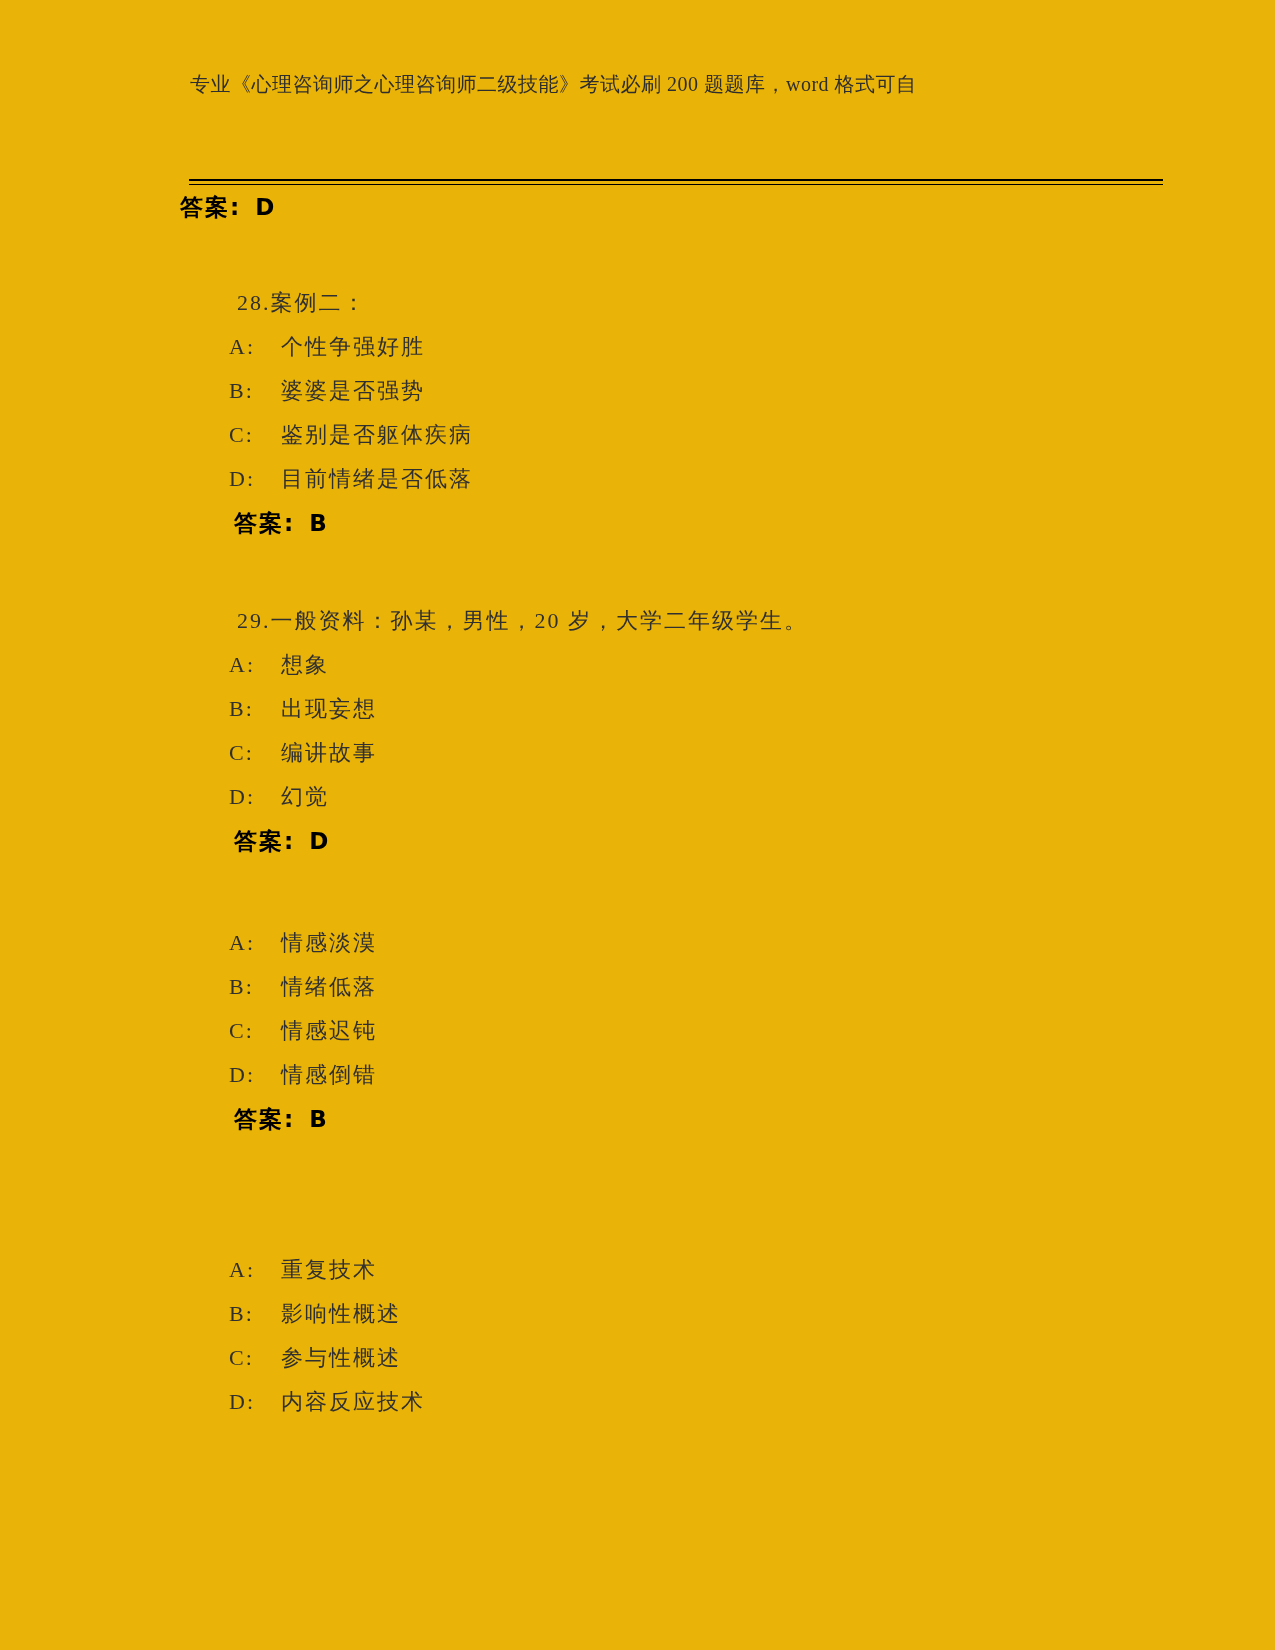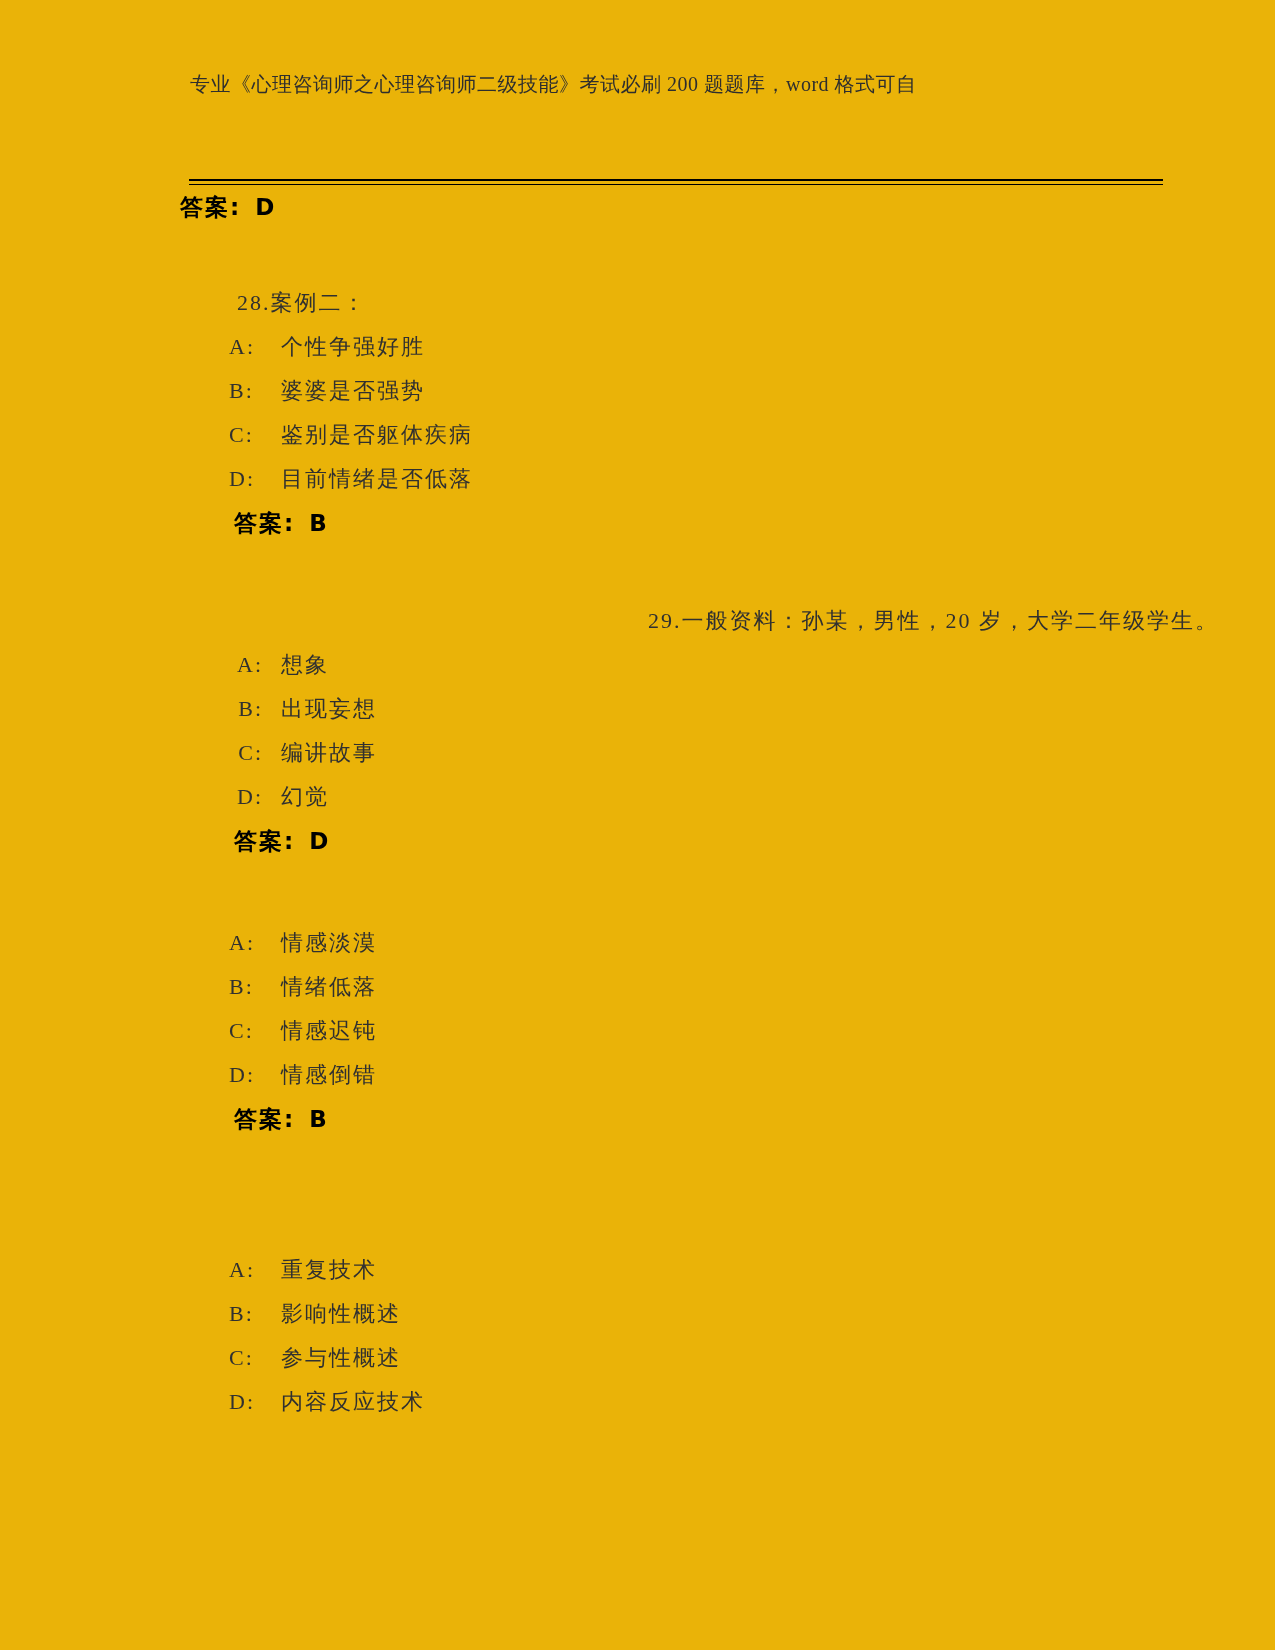--- a/index.html
+++ b/index.html
@@ -28,21 +28,21 @@
     display:flex; align-items:baseline; gap:14px;
     padding-left:5px;
     font-family:"DejaVu Sans","Liberation Sans",sans-serif;
     font-weight:700; font-size:23px; line-height:26px;
     color:#000000; letter-spacing:2px;
   }
   .intro-answer { position:absolute; top:194px; left:0; }
 
   .question { position:absolute; left:12px; width:990px;margin-left:42px; }
   .q28 { top:290px; }
-  .q29 { top:608px;text-align:right; }
+  .q29 { top:608px; }
   .q30 { top:930px; }
   .q31 { top:1257px; }
 
   .q-title {
     font-size:22px; line-height:26px; margin:0 0 18px 0;
     padding-left:8px;
     color:#303030; letter-spacing:2px; white-space:nowrap;
   }
   .option {
     display:flex; align-items:baseline;

